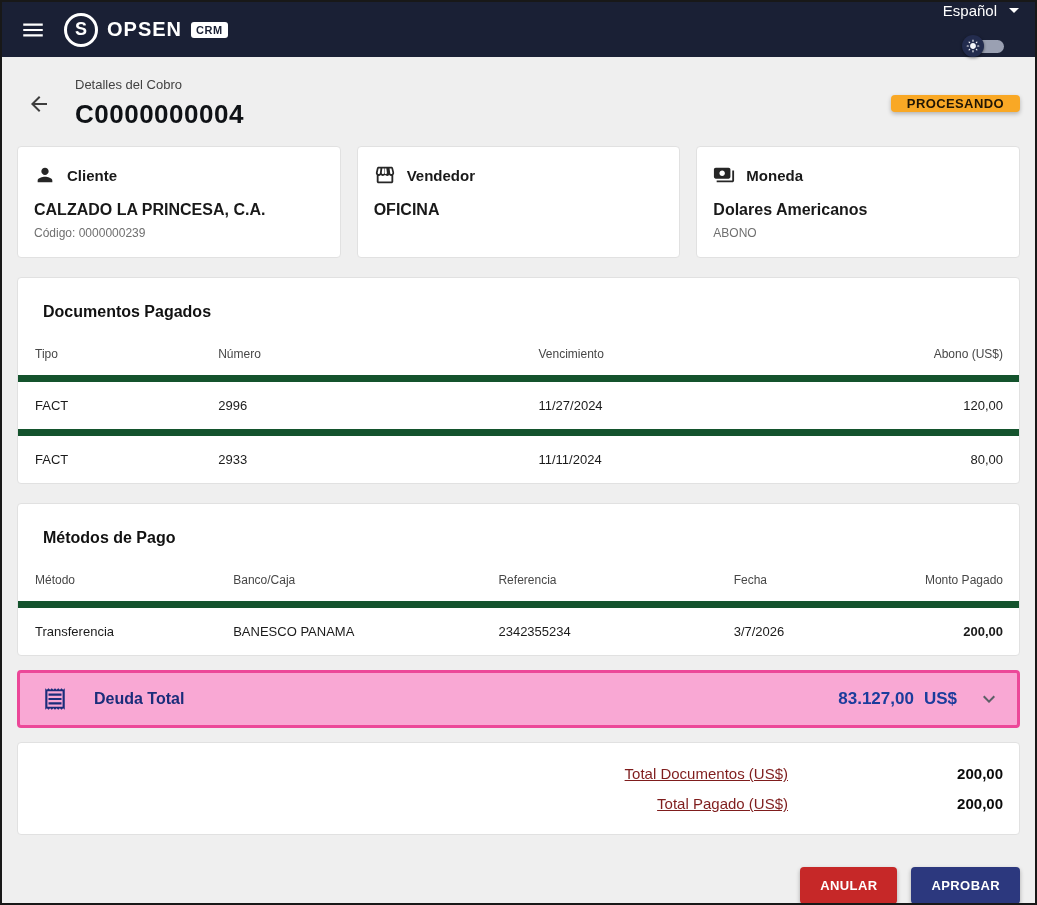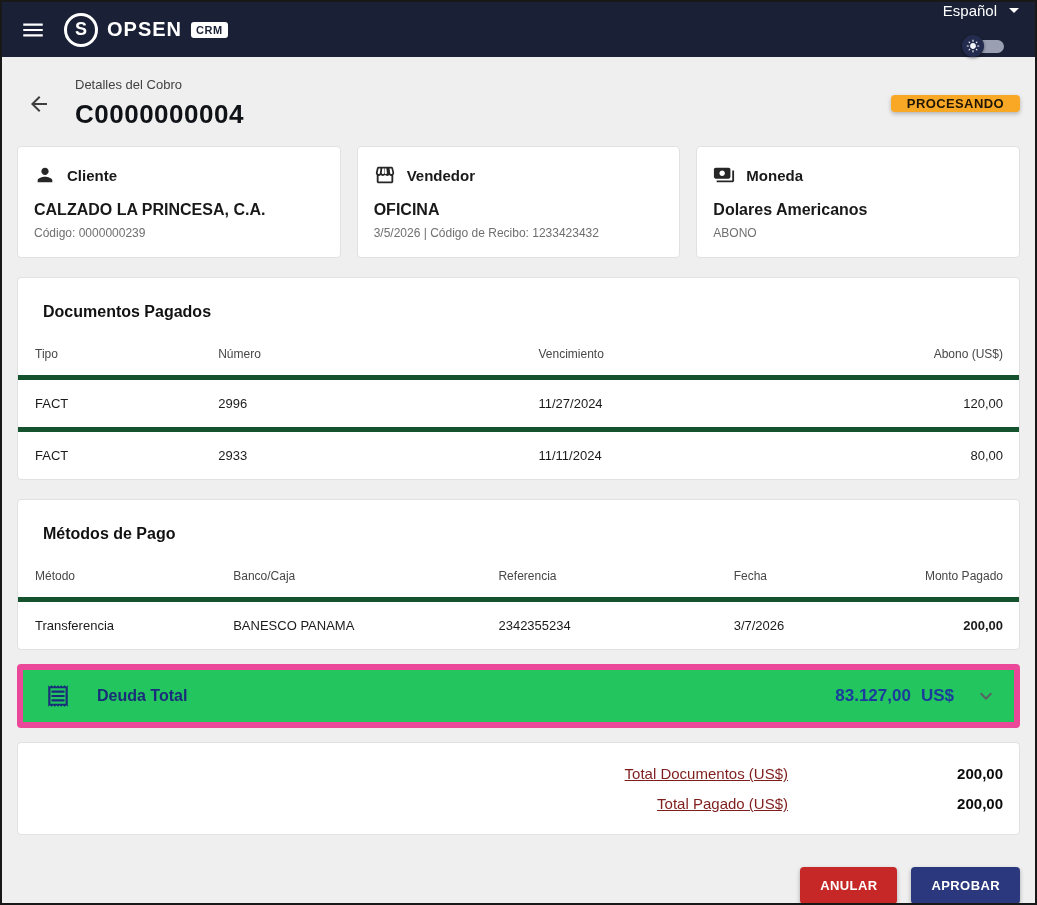--- a/index.html
+++ b/index.html
@@ -52,25 +52,25 @@
 
   
   .panel { background:#fff; border:1px solid #e1e1e1; border-radius:4px; margin-top:19px; }
   .panel-title { margin:8px; padding:17px 17px 10px; font-size:16px; font-weight:bold; color:#111; }
   table.data-table { width:100%; border-collapse:collapse; }
   .data-table th { text-align:left; font-weight:normal; font-size:12px; color:#474747; padding:8px 0 14px; }
   .data-table td { font-size:13px; color:#1b1b1b; padding:16px 0; }
   .data-table th:first-child, .data-table td:first-child { padding-left:17px; }
   .data-table th:last-child, .data-table td:last-child { padding-right:16px; }
   .data-table .num { text-align:right; }
-  .data-table tbody tr { border-top:5px solid #14532d; }
+  .data-table tbody tr { border-top:7px solid #14532d; }
   .amount-blue { color:#1565c0; font-weight:bold; }
 
   
-  .debt-bar { background:#22c55e; border:6px solid #ec4899; border-radius:4px; margin-top:14px;
+  .debt-bar { background:#f9a8d4; border:3px solid #ec4899; border-radius:4px; margin-top:14px;
               display:flex; align-items:center; padding:13px 16px; cursor:pointer; }
   .debt-bar .receipt { width:26px; height:26px; fill:#1a2d7a; margin:0 26px 0 6px; flex:0 0 auto; }
   .debt-label { font-size:16px; font-weight:bold; color:#1a2d7a; }
   .debt-amount { margin-left:auto; display:flex; align-items:baseline; gap:10px; font-size:17px;
                  font-weight:bold; color:#1b3c9c; }
   .debt-bar .chevron { width:24px; height:24px; fill:#5c5f66; margin-left:20px; flex:0 0 auto; }
 
   
   .totals-card { background:#fff; border:1px solid #e1e1e1; border-radius:4px; margin-top:14px;
                  padding:22px 16px; display:flex; flex-direction:column; gap:13px; }
@@ -144,21 +144,20 @@
         <div class="card-sub">Código: 0000000239</div>
       </div>
       <div class="info-card">
         <div class="card-head">
           <svg viewBox="0 0 24 24">
               <path d="M21.9 8.89l-1.05-4.37c-.22-.9-1-1.52-1.91-1.52H5.05c-.9 0-1.69.63-1.9 1.52L2.1 8.89c-.24 1.02-.02 2.06.62 2.88.08.11.19.19.28.29V19c0 1.1.9 2 2 2h14c1.1 0 2-.9 2-2v-6.94c.09-.09.2-.18.28-.28.64-.82.87-1.87.62-2.89zM7.02 5l-.58 4.86c-.08.65-.6 1.14-1.21 1.14-.49 0-.8-.29-.93-.47-.26-.32-.35-.75-.25-1.17L5.05 5h1.97zM19 5l1.05 4.37c.1.42.01.84-.25 1.17-.14.18-.44.47-.94.47-.61 0-1.14-.49-1.21-1.14L16.98 5H19zm-4.96 4.52c.05.39-.07.78-.33 1.07-.23.26-.54.41-.95.41-.67 0-1.22-.59-1.22-1.31V5h1.96l.54 4.52zM11 5v4.69c0 .72-.55 1.31-1.29 1.31-.34 0-.65-.15-.89-.41-.25-.29-.37-.68-.33-1.07L9.04 5H11zm-6 14v-6.03c.08.01.15.03.23.03.87 0 1.66-.36 2.24-.95.6.6 1.4.95 2.31.95.87 0 1.65-.36 2.23-.93.59.57 1.39.93 2.29.93.84 0 1.64-.35 2.24-.95.58.59 1.37.95 2.24.95.08 0 .15-.02.23-.03V19H5z"></path>
             </svg>
           <span class="card-title">Vendedor</span>
         </div>
         <div class="card-main">OFICINA</div>
-        <div class="card-sub">3/5/2026 | Código de Recibo: 1233423432</div>
       </div>
       <div class="info-card">
         <div class="card-head">
           <svg viewBox="0 0 24 24">
               <path d="M19 14V6c0-1.1-.9-2-2-2H3c-1.1 0-2 .9-2 2v8c0 1.1.9 2 2 2h14c1.1 0 2-.9 2-2zm-9-1c-1.66 0-3-1.34-3-3s1.34-3 3-3 3 1.34 3 3-1.34 3-3 3zm13-6v11c0 1.1-.9 2-2 2H4v-2h17V7h2z"></path>
             </svg>
           <span class="card-title">Moneda</span>
         </div>
         <div class="card-main">Dolares Americanos</div>
         <div class="card-sub">ABONO</div>

